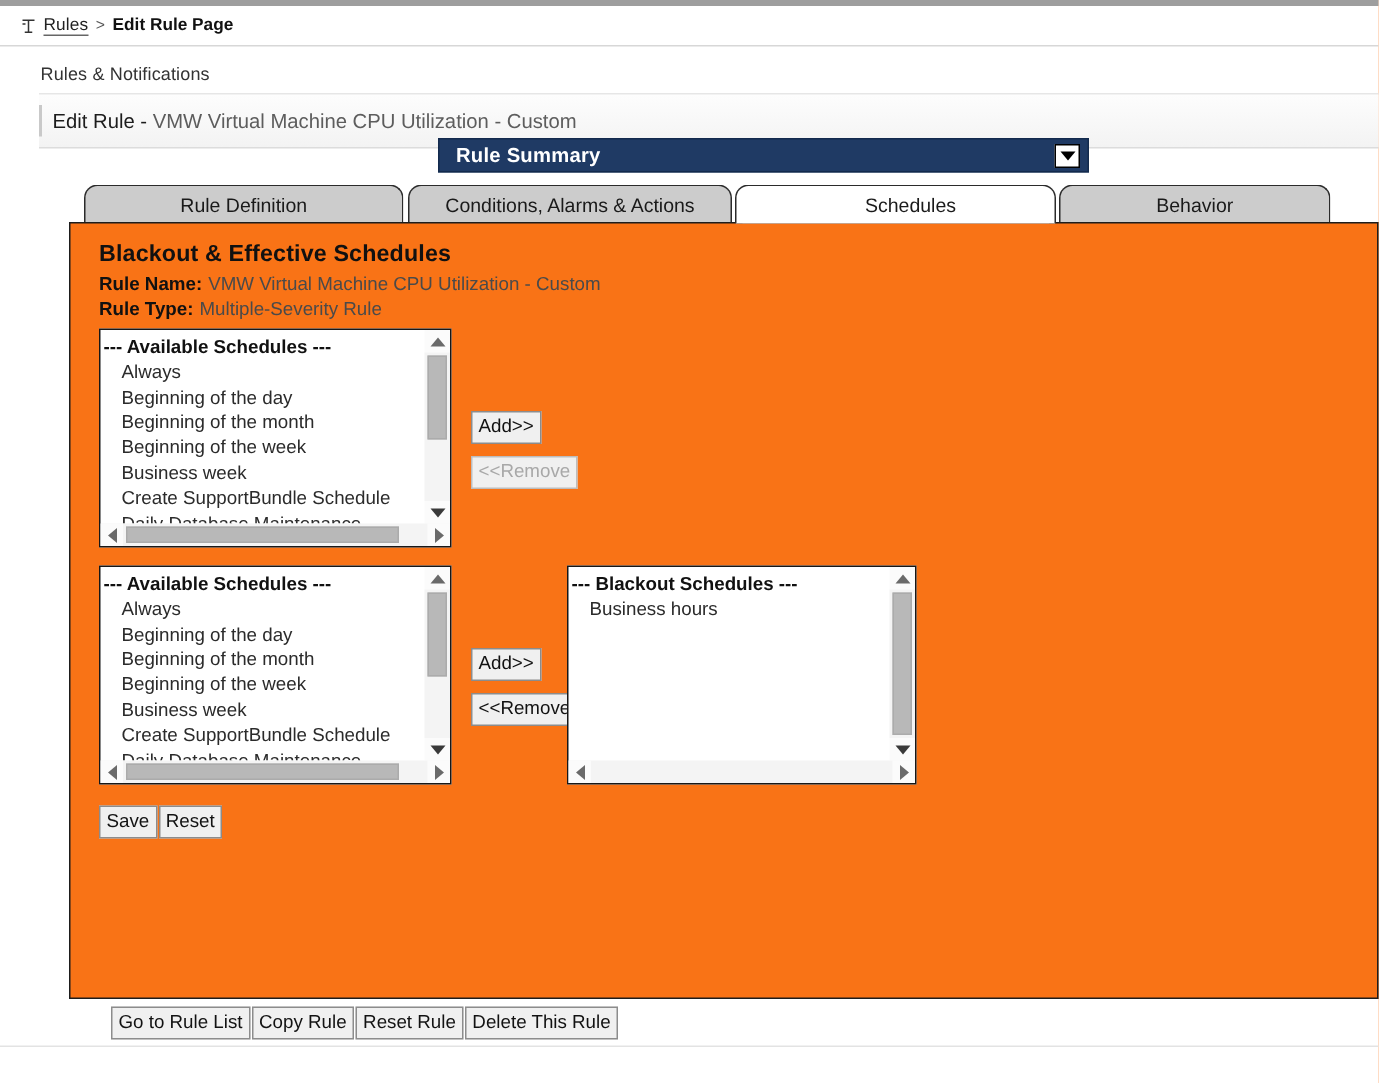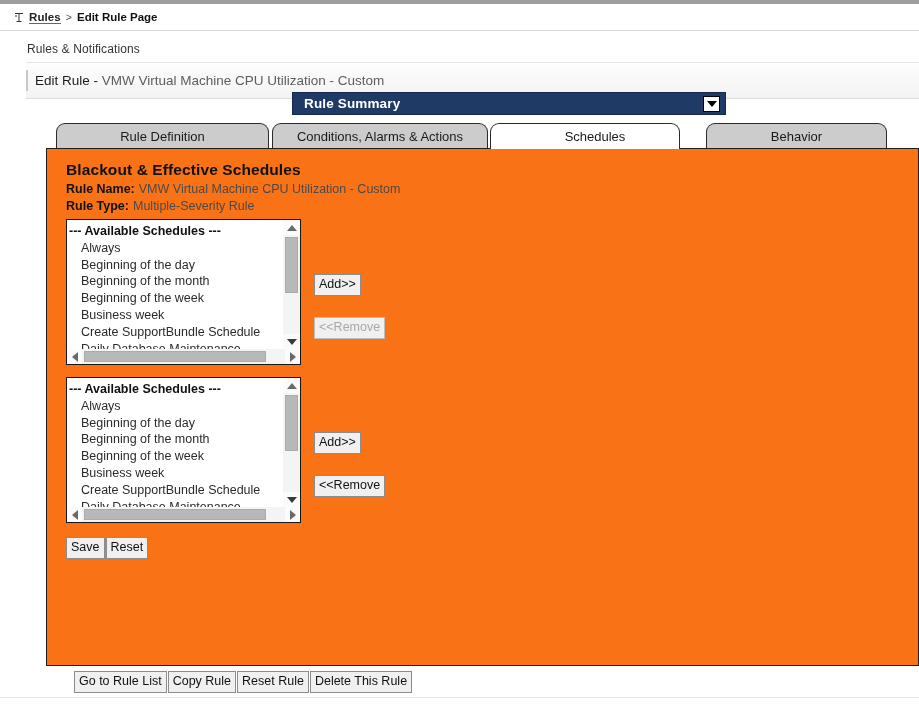--- a/index.html
+++ b/index.html
@@ -45,21 +45,20 @@
     width: 11px;
     height: 11px;
     position: relative;
     flex: none;
   }
   .bc-icon svg { display: block; }
   .bc-link {
     color: #222;
     text-decoration: none;
     letter-spacing: .1px;
-    font-weight: bold;
   }
   .bc-sep {
     color: #555;
     font-size: 10.5px;
     padding: 0 1px;
   }
   .bc-current {
     font-weight: bold;
     color: #111;
   }
@@ -182,21 +181,21 @@
     color: #1a1a1a;
     cursor: pointer;
     white-space: nowrap;
   }
   .tab.active {
     background: #ffffff;
     z-index: 5;
   }
   .tab-0 { left: 0px;   width: 213px; }
   .tab-1 { left: 216px; width: 216px; }
-  .tab-2 { left: 434px; width: 190px; padding-left: 20px; }
+  .tab-2 { left: 434px; width: 214px; padding-left: 20px; }
   .tab-3 { left: 650px; width: 181px; }
 
   
   .panel {
     position: absolute;
     top: 148px;
     left: 46px;
     width: 873px;
     height: 518px;
     background: #f97316;
@@ -391,21 +390,21 @@
     border: 1px solid #8c8c8c;
     color: #121212;
     box-sizing: border-box;
     cursor: pointer;
     white-space: nowrap;
   }
   .btn.disabled {
     color: #a8a8a8;
     border-color: #bdbdbd;
   }
-  .btn-add { margin-bottom: 21px; text-align: center; }
+  .btn-add { margin-bottom: 8px; text-align: center; }
 
   
   .save-row {
     position: absolute;
     left: 19px;
     top: 388px;
     display: flex;
     gap: 0px;
   }
   .save-row .btn + .btn { margin-left: 1px; }
@@ -569,20 +568,46 @@
             <div class="arr-right"></div>
           </div>
       </div>
     </div>
 
     <div class="xfer-btns xb-2">
       <div class="btn btn-add">Add&gt;&gt;</div>
       <div class="btn">&lt;&lt;Remove</div>
     </div>
 
+    <div class="listbox lb-right">
+      <div class="lb-inner">
+        <div class="lb-item header">--- Blackout Schedules ---</div>
+        <div class="lb-item indent">Business hours</div>
+      </div>
+      <div class="vsb">
+        <div class="vsb-btn vsb-up">
+            <div class="arr-up"></div>
+          </div>
+        <div class="vsb-track">
+          <div class="vsb-thumb thumb-tall"></div>
+        </div>
+        <div class="vsb-btn vsb-down">
+            <div class="arr-down"></div>
+          </div>
+      </div>
+      <div class="hsb">
+        <div class="hsb-btn hsb-left">
+            <div class="arr-left"></div>
+          </div>
+
+        <div class="hsb-btn hsb-right">
+            <div class="arr-right"></div>
+          </div>
+      </div>
+    </div>
 
   </div>
 
   <div class="save-row">
     <div class="btn">Save</div>
     <div class="btn">Reset</div>
   </div>
 
 </div>
 

